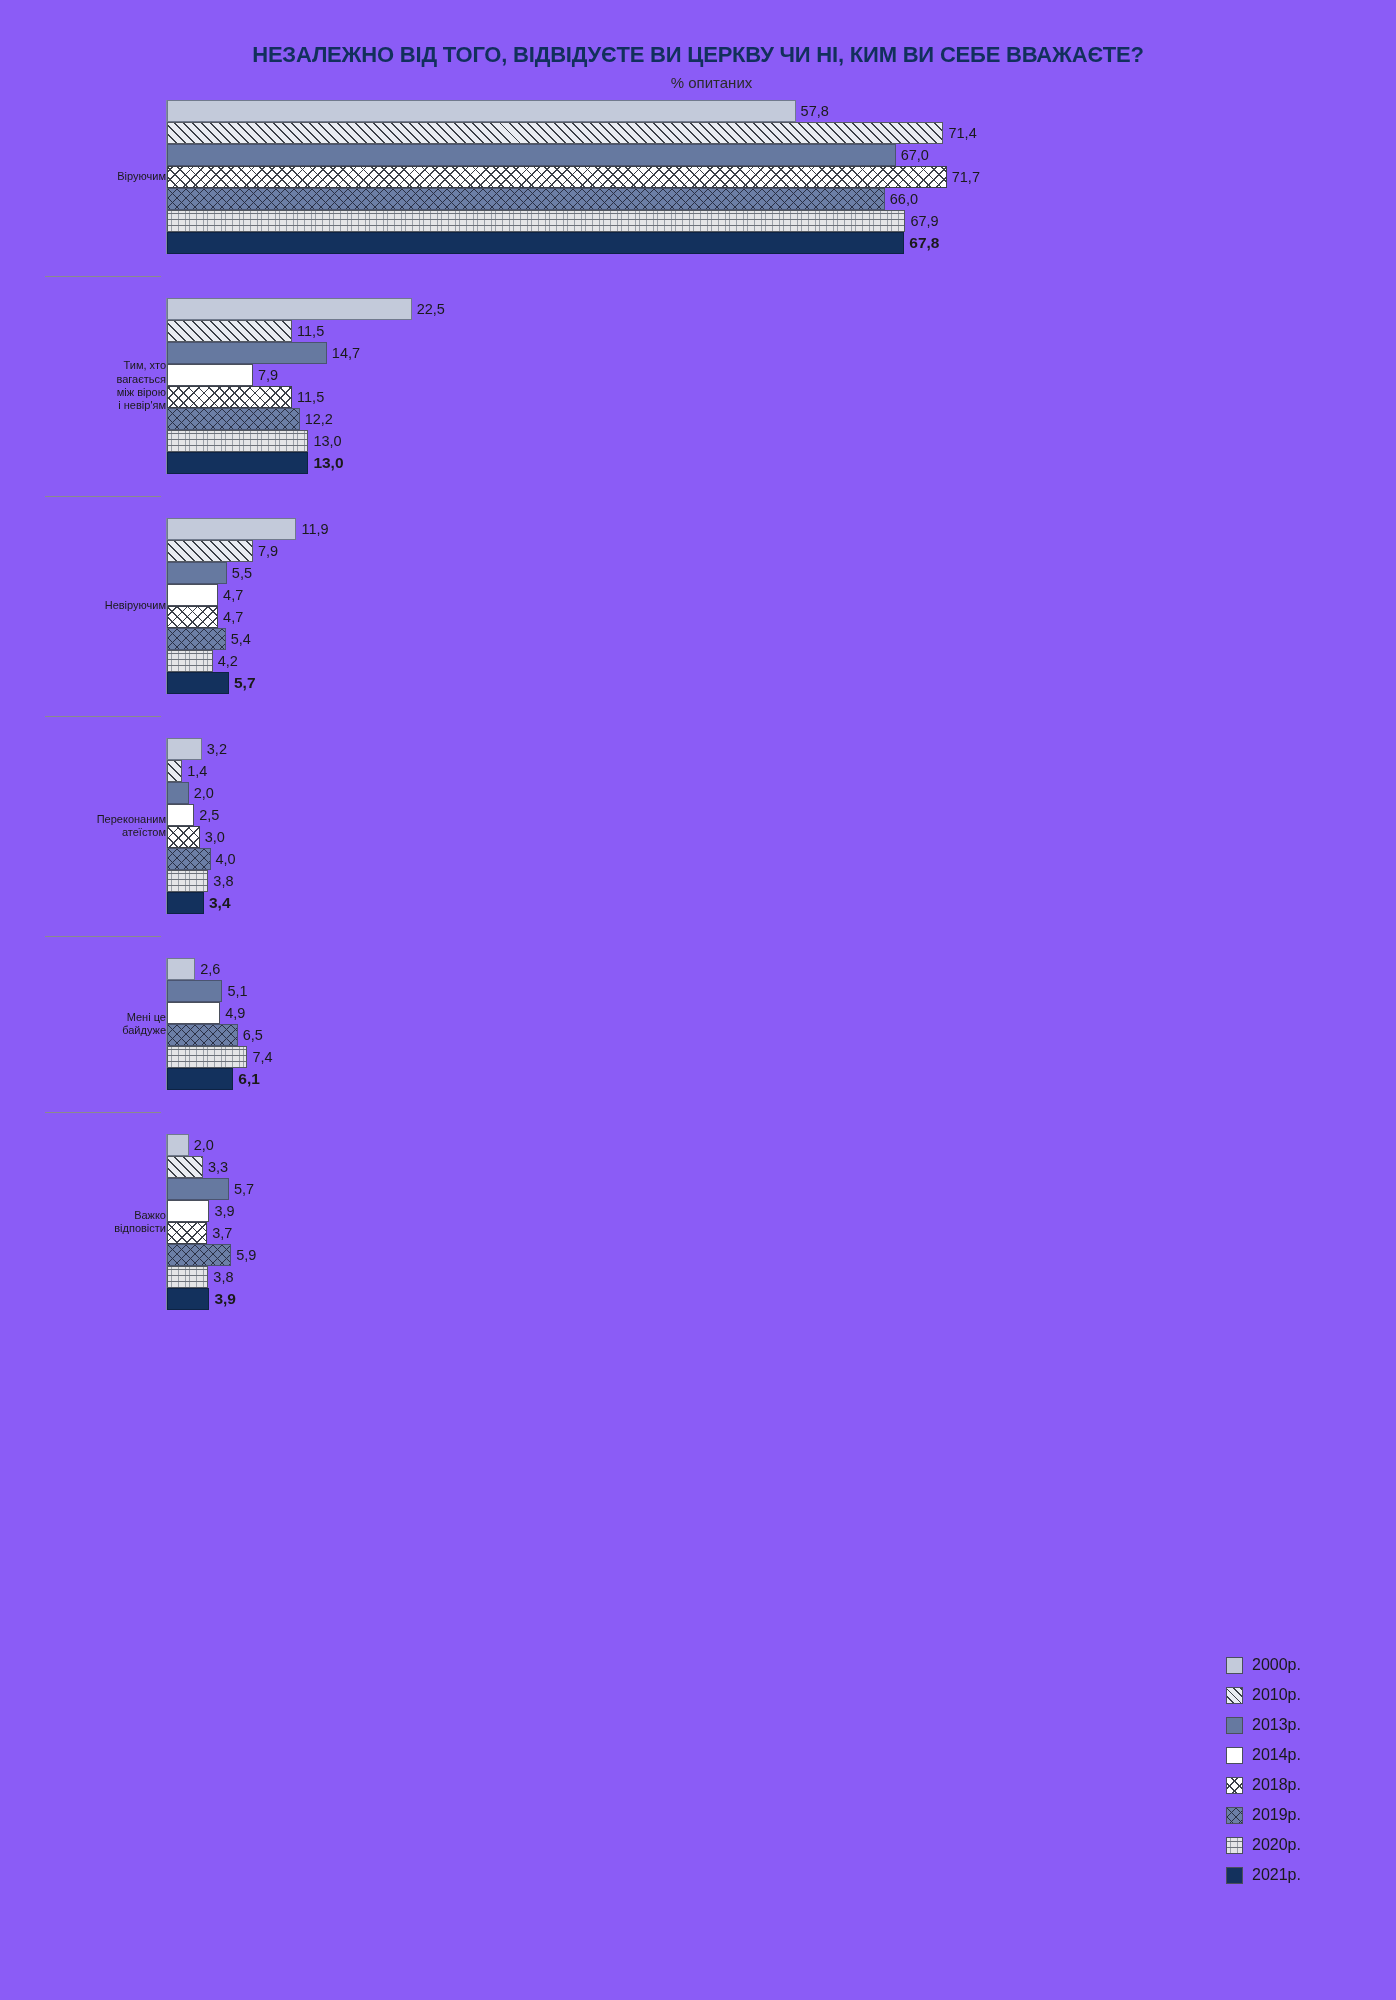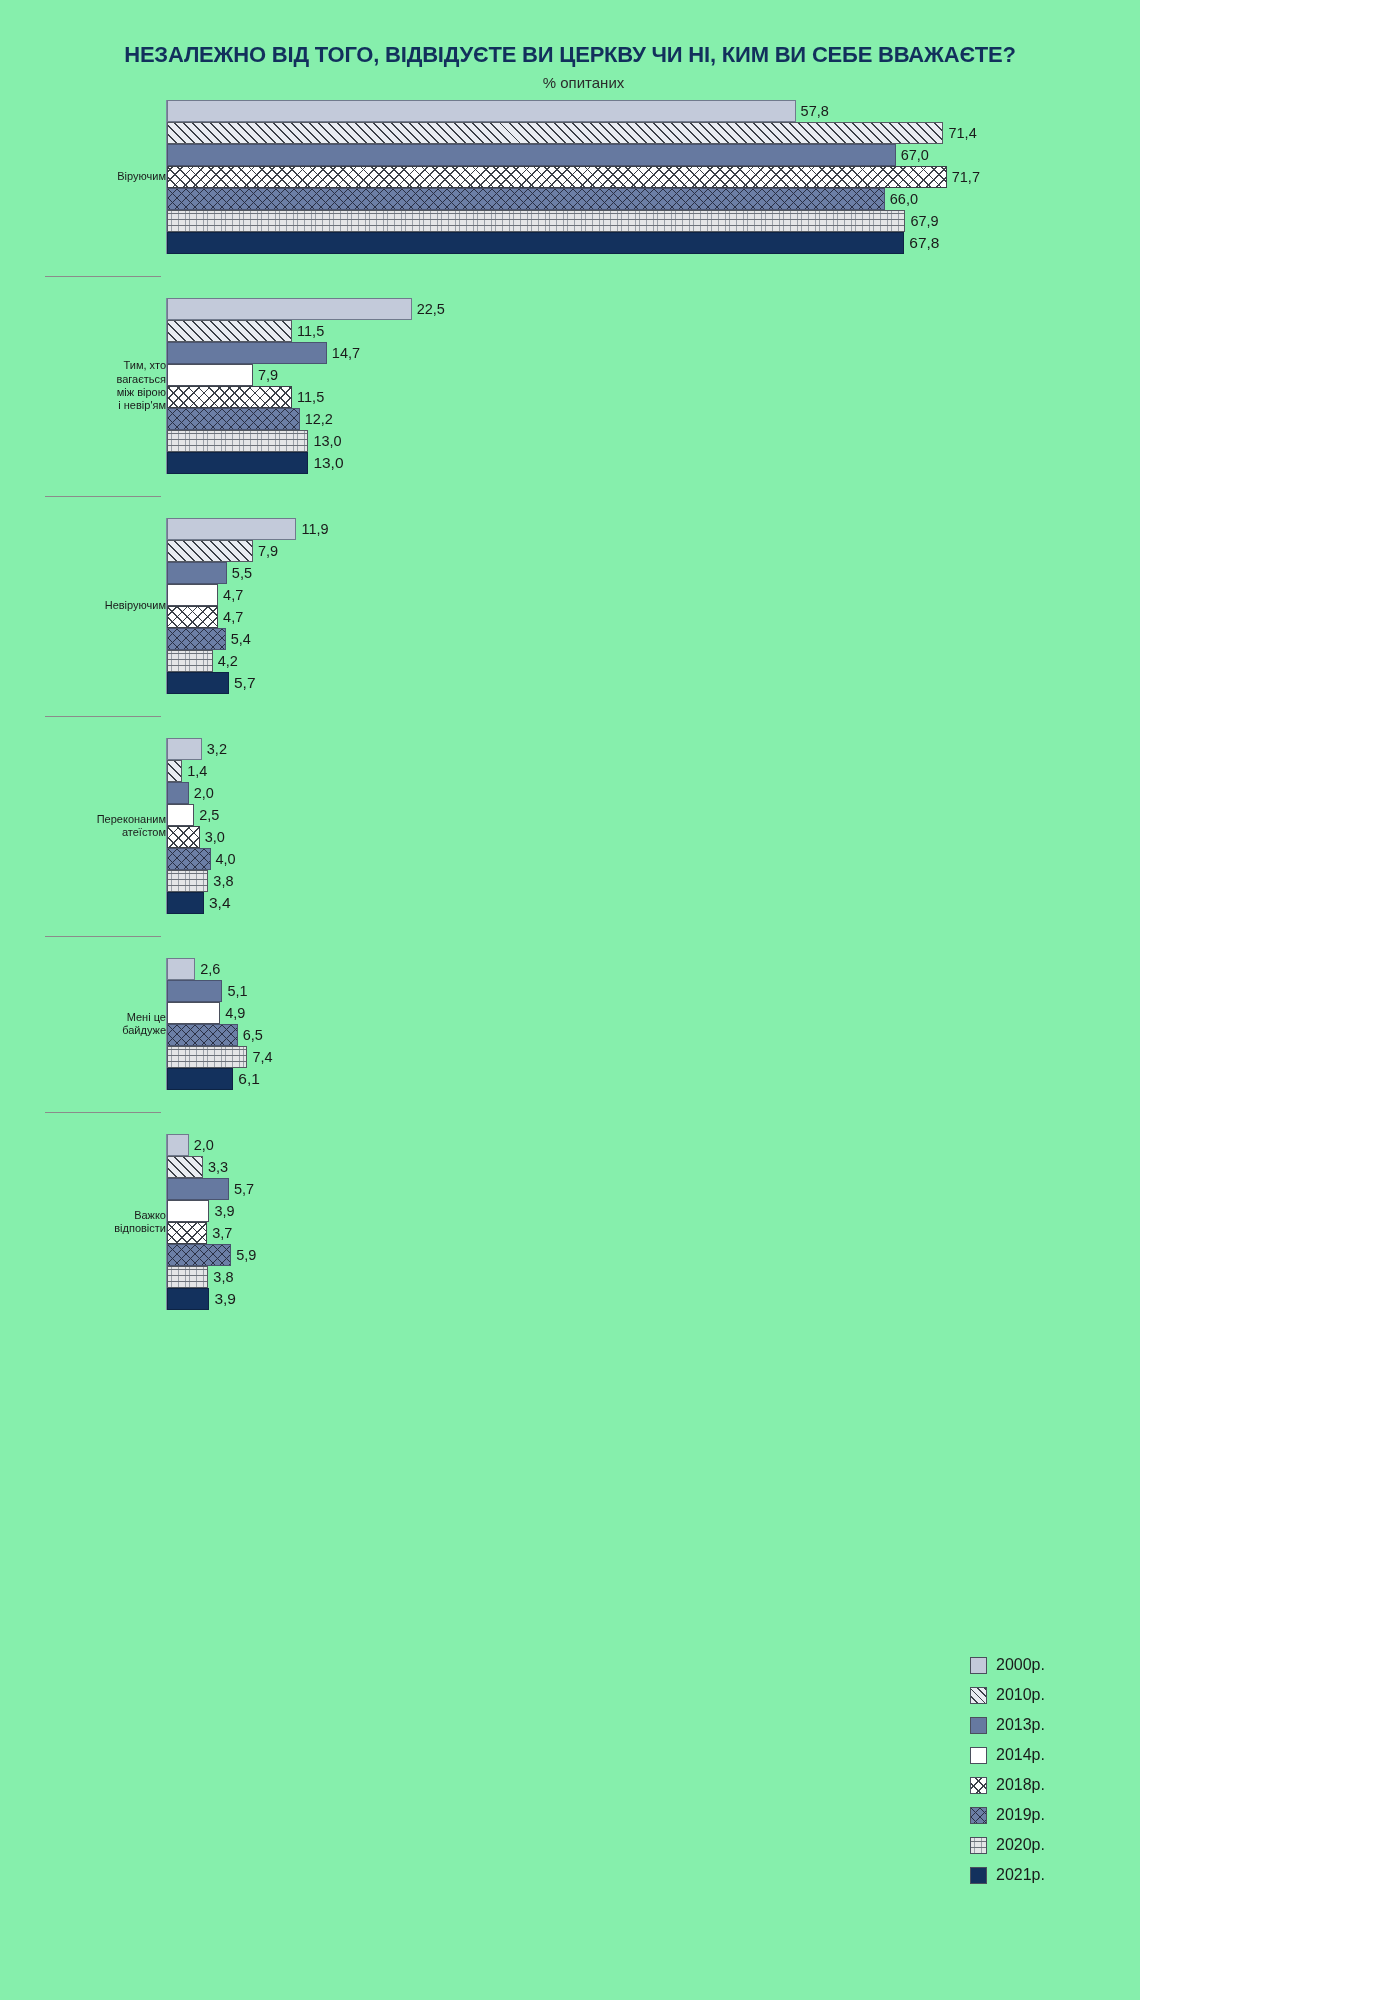--- a/index.html
+++ b/index.html
@@ -4,23 +4,23 @@
 <style>
   * { box-sizing: border-box; }
   html, body {
     margin: 0; padding: 0;
     background: #ffffff;
     width: 1396px;
     font-family: "Liberation Sans", "DejaVu Sans", sans-serif;
   }
   #page {
     position: relative;
-    width: 1140px;
+    width: 1396px;
     height: 2000px;
-    background: #86efac;
+    background: #8b5cf6;
     overflow: hidden;
   }
 
   
   .title {
     position: absolute;
     left: 0; right: 0;
     top: 42px;
     text-align: center;
     font-size: 22px;
@@ -82,21 +82,21 @@
     height: 22px;
     border: 1px solid #4a4f5c;
     flex: 0 0 auto;
   }
   .val {
     font-size: 14.5px;
     color: #1a1a1a;
     padding-left: 5px;
     white-space: nowrap;
   }
-  .val.last { font-weight: normal; font-size: 15.5px; }
+  .val.last { font-weight: bold; font-size: 15.5px; }
 
   
   .s0 { background: #c3cada; border-color: #707a8d; }
   .s1 {
     background: #e9ecf2;
     border-color: #555a63;
     background-image: repeating-linear-gradient(
       45deg, transparent 0 5px, #3b4048 5px 6.4px);
   }
   .s2 { background: #6679a0; border-color: #4a5470; }

